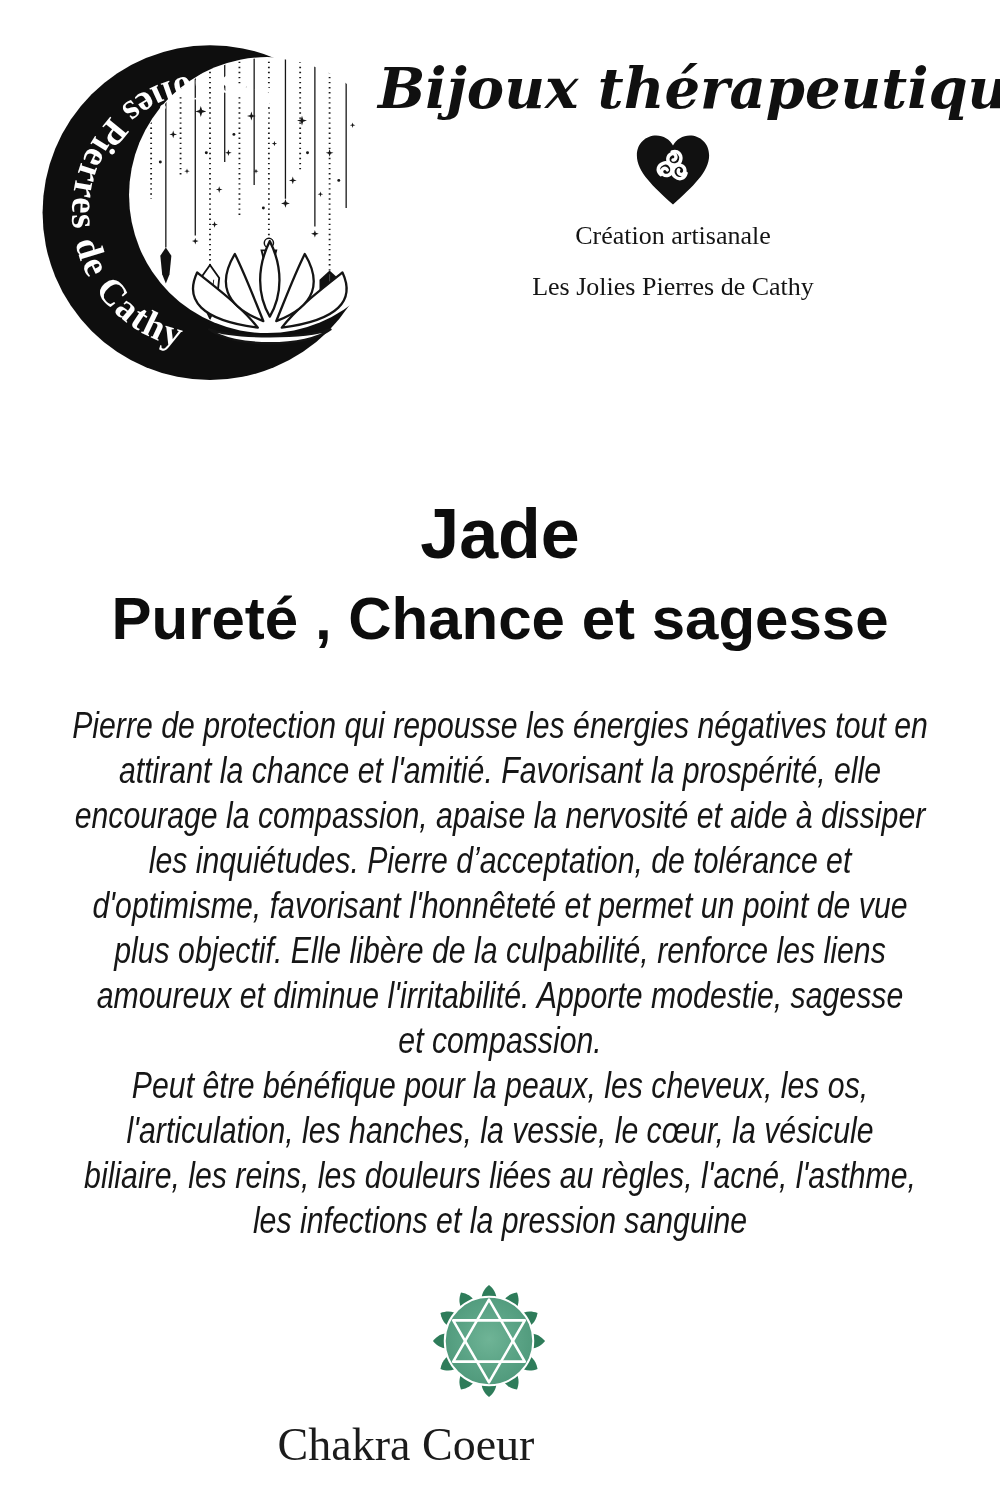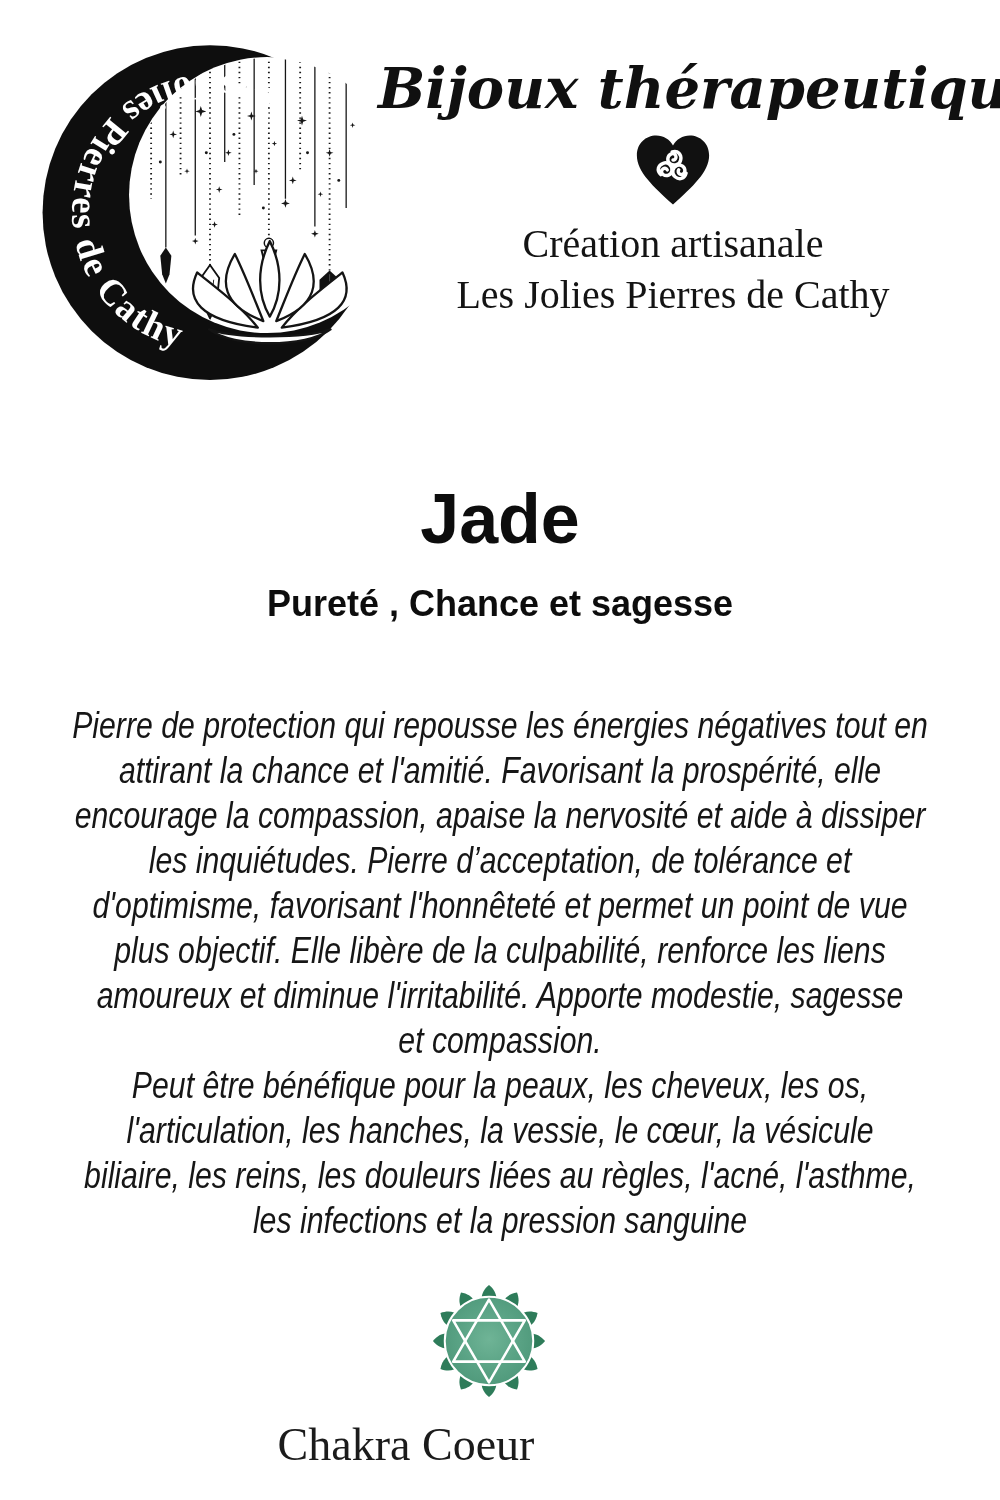--- a/index.html
+++ b/index.html
@@ -20,26 +20,26 @@
     font-size:28px;letter-spacing:6px;padding-left:6px;
     color:#141414;white-space:nowrap;
   }
   .script-title{
     font-family:"DejaVu Serif", serif;
     font-style:italic;font-weight:600;
     font-size:56px;line-height:80px;margin-top:6px;
     color:#101010;white-space:nowrap;
   }
   .heart-wrap{height:80px;margin-top:2px;}
-  .address{margin-top:8px;font-size:40px;line-height:51px;color:#141414;}
-  
-  .stone-head{position:absolute;left:0;top:481px;width:1000px;text-align:center;
+  .address{margin-top:0;font-size:26px;line-height:51px;color:#141414;}
+  
+  .stone-head{position:absolute;left:0;top:496px;width:1000px;text-align:center;
     font-family:"Liberation Sans", sans-serif;color:#0d0d0d;}
   .stone-name{font-size:70px;font-weight:800;line-height:76px;letter-spacing:0px;}
-  .stone-virtues{font-size:36px;font-weight:800;margin-top:20px;line-height:54px;}
+  .stone-virtues{font-size:60px;font-weight:800;margin-top:20px;line-height:54px;}
   
   .description{
     position:absolute;left:-70px;top:703px;width:1140px;
     font-family:"Liberation Sans", sans-serif;
     font-style:italic;font-size:36px;line-height:45px;
     transform:scaleX(0.84);transform-origin:50% 0;
     white-space:pre;text-align:center;color:#161616;
   }
   
   .chakra-icon{position:absolute;left:430px;top:1282px;width:118px;height:118px;}

